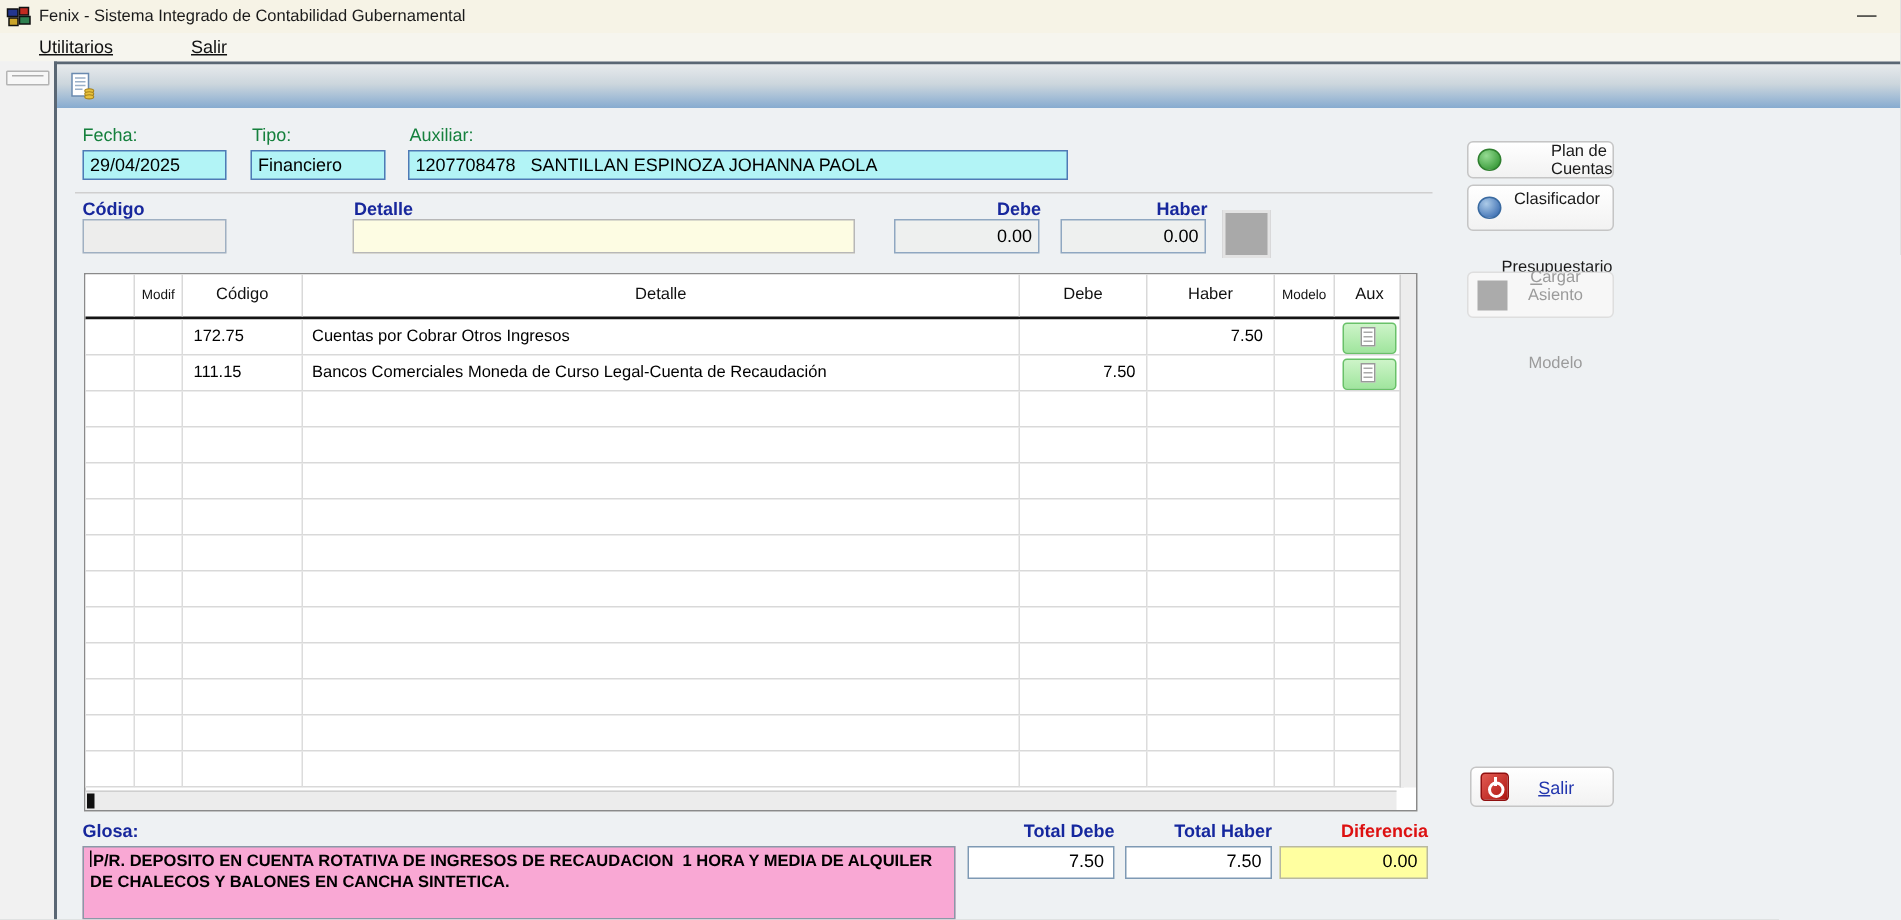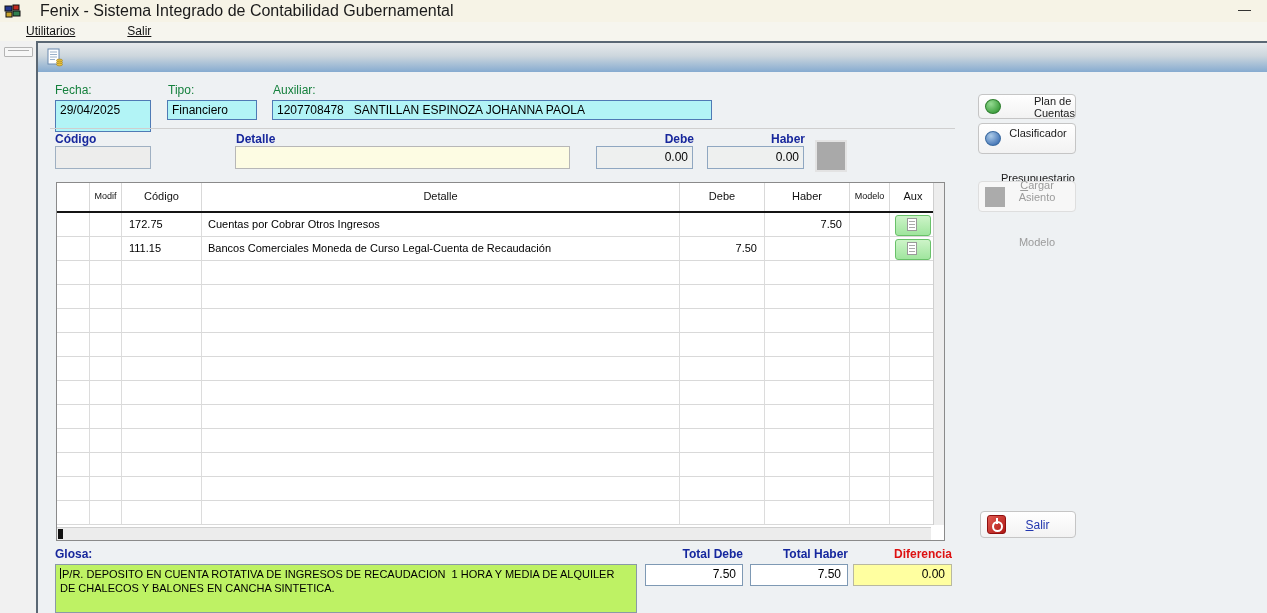--- a/index.html
+++ b/index.html
@@ -3,21 +3,21 @@
 <meta charset="utf-8">
 <style>
   html,body{margin:0;padding:0;background:#d0d0d0;}
   .screen{position:relative;width:1267px;height:613px;overflow:hidden;
           font-family:"Liberation Sans",sans-serif;background:#eef1f3;
           -webkit-font-smoothing:antialiased;}
   
   .titlebar{position:absolute;left:0;top:0;width:1267px;height:22px;background:#f6f3e6;
             display:flex;align-items:center;border-bottom:1px solid #eae6d6;}
   .app-icon{margin-left:4px;width:17px;height:15px;flex:none;}
-  .title-text{margin-left:19px;font-size:16px;color:#1a1a1a;}
+  .title-text{margin-left:5px;font-size:11px;color:#1a1a1a;}
   .min-btn{position:absolute;right:16px;top:0px;font-size:13px;color:#111;cursor:default;line-height:20px;}
   
   .menubar{position:absolute;left:0;top:22px;width:1267px;height:19px;background:#f6f5ee;
            display:flex;align-items:center;font-size:12px;color:#111;}
   .menu-item{padding:0 26px;line-height:19px;text-decoration:underline;}
   
   .left-panel{position:absolute;left:0;top:41px;width:36px;height:572px;background:#f1f1f1;}
   .grip{position:absolute;left:4px;top:6px;width:27px;height:8px;background:#f7f7f7;
         border:1px solid #b4b4b4;border-radius:1px;}
   .grip::after{content:"";display:block;margin:2px 3px 0 3px;border-top:1px solid #aeaeae;}
@@ -81,23 +81,23 @@
   .gray-square{width:20px;height:20px;background:#ababab;flex:none;}
   .power-icon{width:19px;height:19px;flex:none;position:relative;border-radius:3px;
               background:linear-gradient(135deg,#e25b52,#ae1612);border:1px solid #8f0f0f;box-sizing:border-box;}
   .power-icon::before{content:"";position:absolute;left:4px;top:5px;width:7px;height:7px;
               border:2px solid #fff;border-radius:50%;}
   .power-icon::after{content:"";position:absolute;left:8px;top:2px;width:2px;height:6px;background:#fff;}
   .salir-label{flex:1;text-align:center;color:#2236ae;font-size:12px;}
   .ul{display:block;}
   .ul::first-letter{text-decoration:underline;}
   
-  .glosa-box{position:absolute;left:17px;top:492px;width:582px;height:49px;background:#bef264;
+  .glosa-box{position:absolute;left:17px;top:492px;width:582px;height:49px;background:#f9a8d4;
              border:1px solid #8a99a7;box-sizing:border-box;font-size:11px;line-height:14px;
-             padding:2px 4px;color:#000;white-space:pre-wrap;overflow:hidden;}
+             padding:2px 4px;color:#000;white-space:pre-wrap;overflow:hidden;font-weight:bold;}
   .caret{display:inline-block;width:1px;height:11px;background:#000;vertical-align:-1px;margin-right:1px;}
   .f-label{position:absolute;font-weight:bold;font-size:12px;color:#15279e;text-align:right;box-sizing:border-box;}
   .f-label.red{color:#dd1111;}
   .f-field{position:absolute;box-sizing:border-box;border:1px solid #7e99b4;background:#fff;
            font-size:12px;color:#000;text-align:right;padding:2px 6px;}
   .f-field.dif{background:#ffffa0;border-color:#b9b9a0;}
 </style>
 </head>
 <body>
 
@@ -133,21 +133,21 @@
       <ellipse cx="13.5" cy="14.5" rx="3" ry="1.4" fill="#e8c23e" stroke="#a8841c" stroke-width="0.7"></ellipse>
       <ellipse cx="13.5" cy="16.5" rx="3" ry="1.4" fill="#e8c23e" stroke="#a8841c" stroke-width="0.7"></ellipse>
     </svg>
   </div>
 
   <div class="content">
 
     <span class="lbl" style="left:17px;top:11px;">Fecha:</span>
     <span class="lbl" style="left:130px;top:11px;">Tipo:</span>
     <span class="lbl" style="left:235px;top:11px;">Auxiliar:</span>
-    <div class="fld cyan" style="left:17px;top:28px;width:96px;height:32px;">29/04/2025</div>
+    <div class="fld cyan" style="left:17px;top:28px;width:96px;height:20px;">29/04/2025</div>
     <div class="fld cyan" style="left:129px;top:28px;width:90px;height:20px;">Financiero</div>
     <div class="fld cyan" style="left:234px;top:28px;width:440px;height:20px;">1207708478   SANTILLAN ESPINOZA JOHANNA PAOLA</div>
 
     <div class="sep"></div>
 
     <span class="lbl b" style="left:17px;top:60px;">Código</span>
     <span class="lbl b" style="left:198px;top:60px;">Detalle</span>
     <span class="lbl b" style="left:560px;top:60px;width:96px;text-align:right;">Debe</span>
     <span class="lbl b" style="left:671px;top:60px;width:96px;text-align:right;">Haber</span>
     <div class="fld grayf" style="left:17px;top:74px;width:96px;height:23px;"></div>

